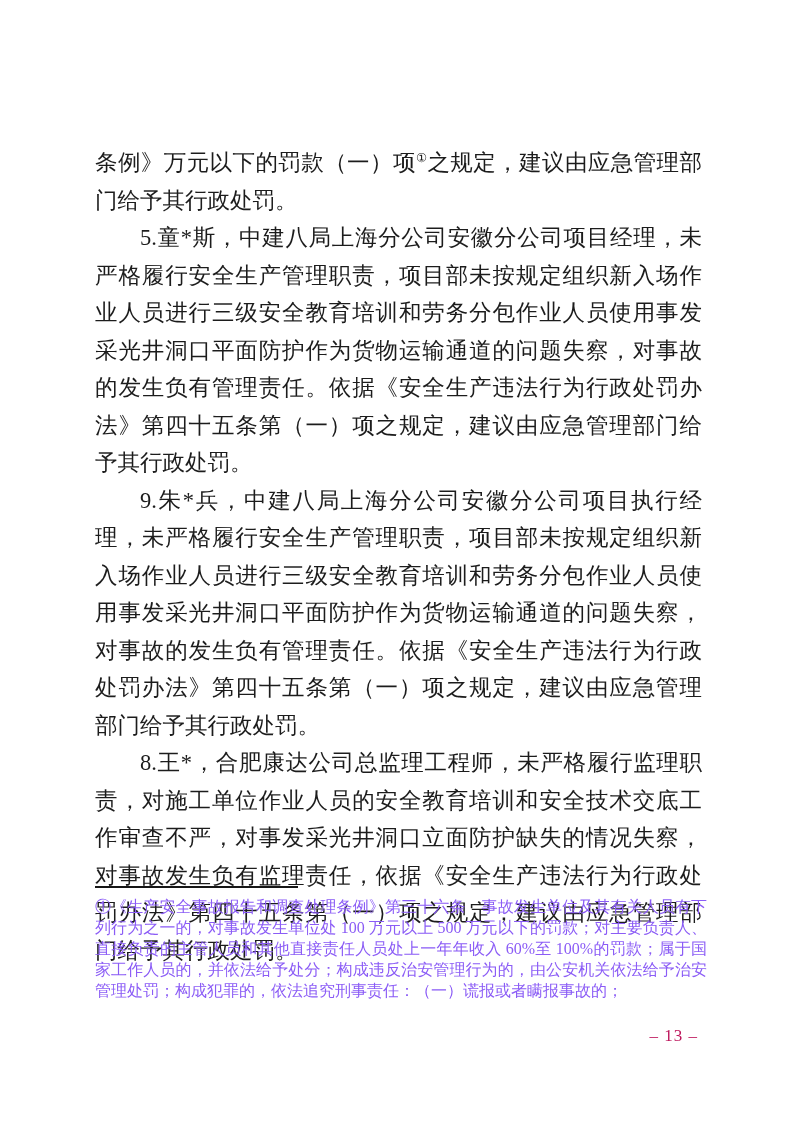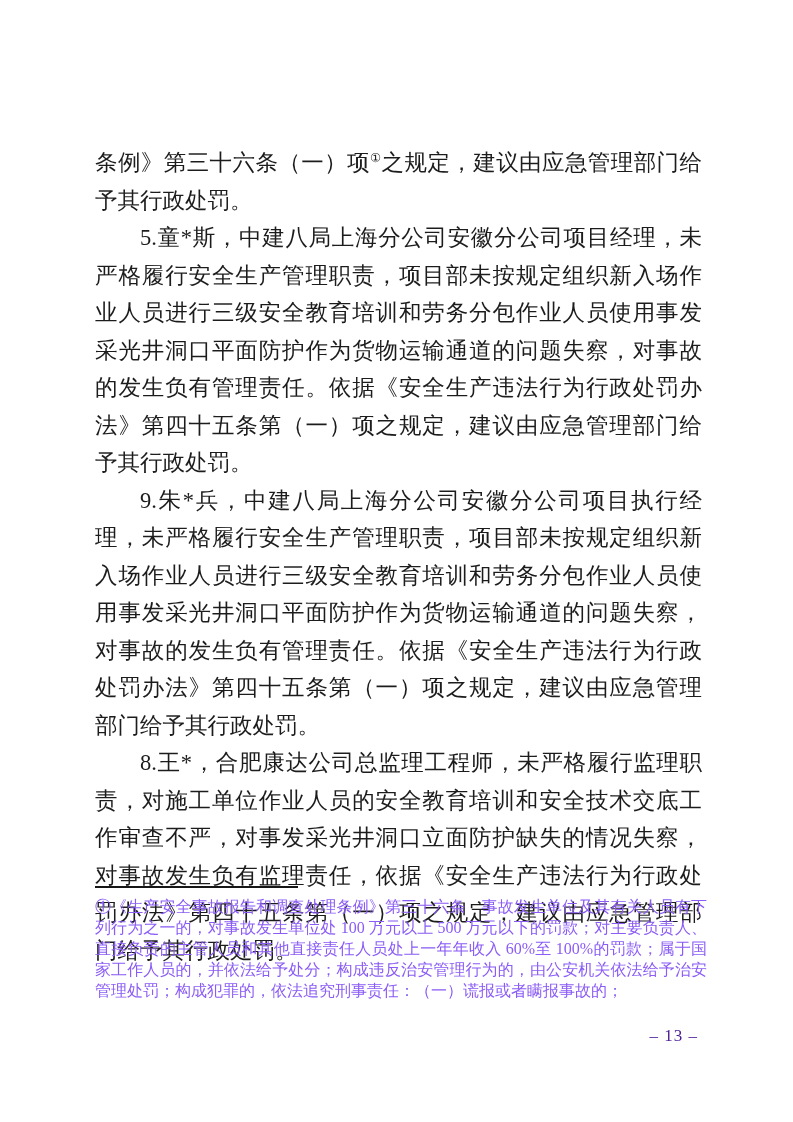--- a/index.html
+++ b/index.html
@@ -50,30 +50,30 @@
     border-top: 2px solid #161616;
     margin-bottom: 8px;
   }
   .footnote p { margin: 0; }
   .page-number {
     position: absolute;
     right: 95px;
     top: 1026px;
     font-size: 17px;
     letter-spacing: 1px;
-    color: #4c1d95;
+    color: #be185d;
   }
 </style>
 </head>
 <body>
 
 <div class="page">
 
   <main class="body-text">
-    <p class="para"><span>条例》第三十六条（一）项</span><sup class="fn-ref">①</sup><span>之规定，建议由应急管理部门给予其行政处罚。</span></p>
+    <p class="para"><span>条例》万元以下的罚款（一）项</span><sup class="fn-ref">①</sup><span>之规定，建议由应急管理部门给予其行政处罚。</span></p>
     <p class="para indent">5.童*斯，中建八局上海分公司安徽分公司项目经理，未严格履行安全生产管理职责，项目部未按规定组织新入场作业人员进行三级安全教育培训和劳务分包作业人员使用事发采光井洞口平面防护作为货物运输通道的问题失察，对事故的发生负有管理责任。依据《安全生产违法行为行政处罚办法》第四十五条第（一）项之规定，建议由应急管理部门给予其行政处罚。</p>
     <p class="para indent">9.朱*兵，中建八局上海分公司安徽分公司项目执行经理，未严格履行安全生产管理职责，项目部未按规定组织新入场作业人员进行三级安全教育培训和劳务分包作业人员使用事发采光井洞口平面防护作为货物运输通道的问题失察，对事故的发生负有管理责任。依据《安全生产违法行为行政处罚办法》第四十五条第（一）项之规定，建议由应急管理部门给予其行政处罚。</p>
     <p class="para indent">8.王*，合肥康达公司总监理工程师，未严格履行监理职责，对施工单位作业人员的安全教育培训和安全技术交底工作审查不严，对事发采光井洞口立面防护缺失的情况失察，对事故发生负有监理责任，依据《安全生产违法行为行政处罚办法》第四十五条第（一）项之规定，建议由应急管理部门给予其行政处罚。</p>
   </main>
 
   <footer class="footnote">
     <div class="footnote-rule"></div>
     <p>①《生产安全事故报告和调查处理条例》第三十六条　事故发生单位及其有关人员有下列行为之一的，对事故发生单位处 100 万元以上 500 万元以下的罚款；对主要负责人、直接负责的主管人员和其他直接责任人员处上一年年收入 60%至 100%的罚款；属于国家工作人员的，并依法给予处分；构成违反治安管理行为的，由公安机关依法给予治安管理处罚；构成犯罪的，依法追究刑事责任：（一）谎报或者瞒报事故的；</p>
   </footer>
 

